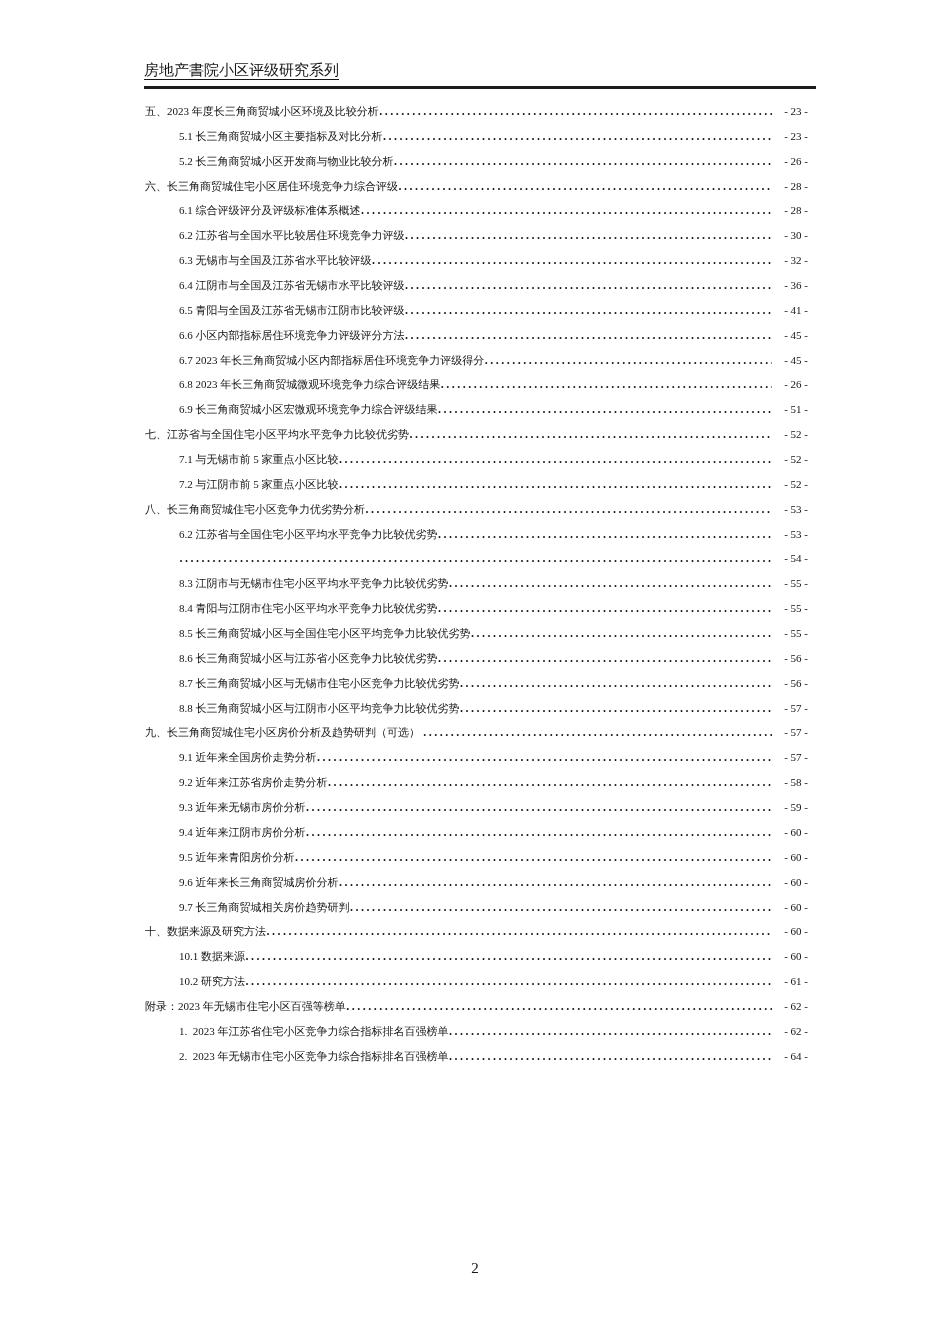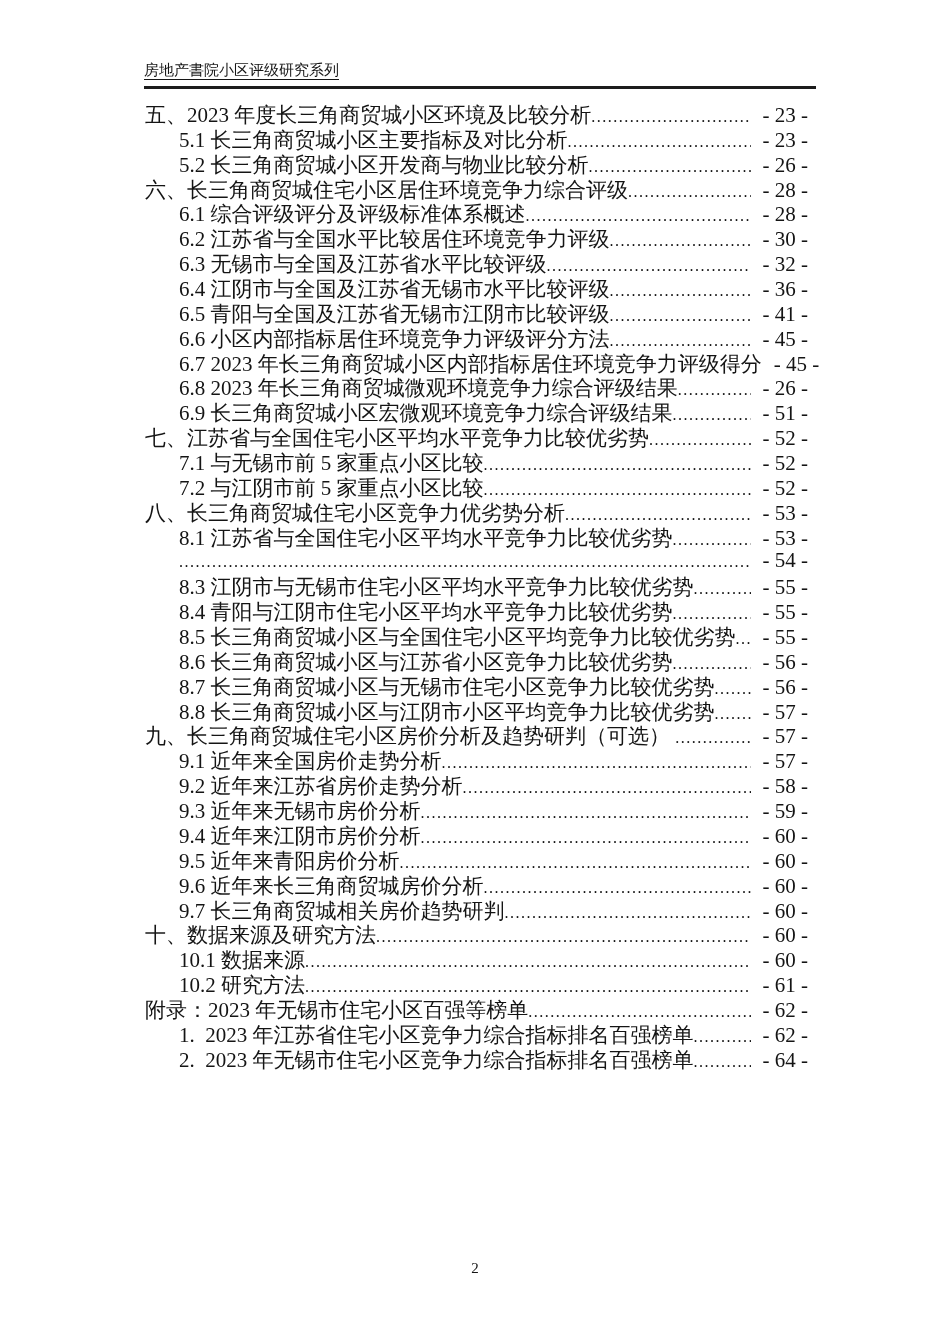--- a/index.html
+++ b/index.html
@@ -44,21 +44,21 @@
   .toc {
     position: absolute;
     left: 145px;
     top: 101px;
     width: 663px;
   }
   .toc-row {
     display: flex;
     align-items: baseline;
     height: 24.87px;
-    font-size: 21px;
+    font-size: 11px;
     color: #141414;
   }
   .toc-row[data-level="2"] { padding-left: 34px; }
   .toc-title { white-space: pre; }
   .toc-leader {
     flex: 1 1 auto;
     min-width: 0;
     overflow: hidden;
     white-space: nowrap;
   }
@@ -174,21 +174,21 @@
         <span class="toc-title">7.2 与江阴市前 5 家重点小区比较</span>
         <span class="toc-leader"></span>
         <span class="toc-page">- 52 -</span>
       </div>
       <div class="toc-row" data-level="1">
         <span class="toc-title">八、长三角商贸城住宅小区竞争力优劣势分析</span>
         <span class="toc-leader"></span>
         <span class="toc-page">- 53 -</span>
       </div>
       <div class="toc-row" data-level="2">
-        <span class="toc-title">8.1 江苏省与全国住宅小区平均水平竞争力比较优劣势</span>
+        <span class="toc-title">6.2 江苏省与全国住宅小区平均水平竞争力比较优劣势</span>
         <span class="toc-leader"></span>
         <span class="toc-page">- 53 -</span>
       </div>
       <div class="toc-row" data-level="2">
         <span class="toc-leader"></span>
         <span class="toc-page">- 54 -</span>
       </div>
       <div class="toc-row" data-level="2">
         <span class="toc-title">8.3 江阴市与无锡市住宅小区平均水平竞争力比较优劣势</span>
         <span class="toc-leader"></span>

